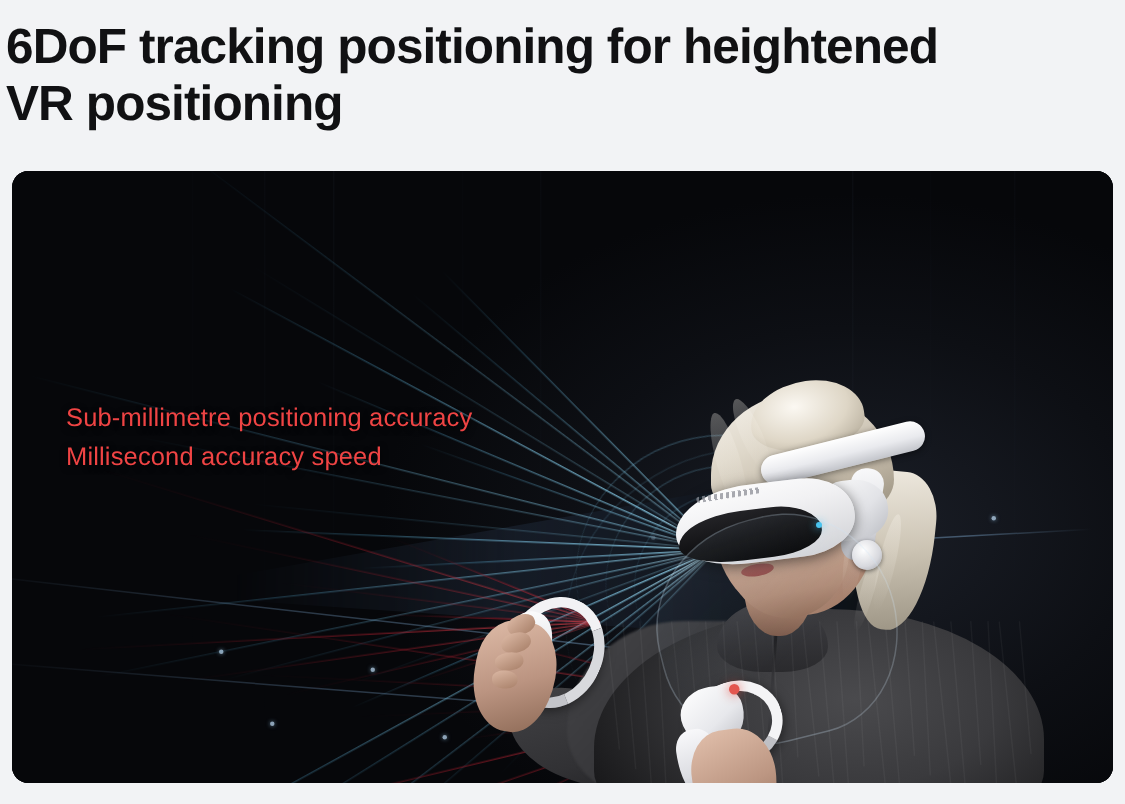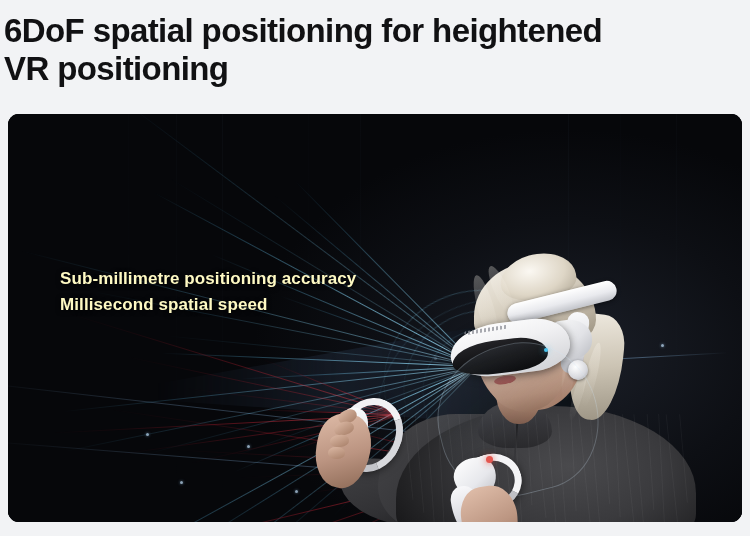--- a/index.html
+++ b/index.html
@@ -280,33 +280,32 @@
   .forearmR {
     position:absolute; left:482px; top:396px; width:130px; height:70px;
     background:linear-gradient(118deg,#3e3e41 0%, #313134 55%, #1c1c1e 100%);
     border-radius:40% 46% 30% 30%/46% 52% 42% 40%;
     transform:rotate(-14deg);
   }
 
   
   .headline {
     position:absolute; left:36px; top:152px; width:420px;
-    color:#fef9c3; font-size:17px; font-weight:bold; line-height:26px;
+    color:#ef4444; font-size:17px; font-weight:normal; line-height:26px;
     letter-spacing:.1px;
     text-shadow:0 1px 5px rgba(0,0,0,.85);
-    margin-left:16px;
   }
 </style>
 </head>
 <body>
 
 <div class="page">
 
   <h1 class="heading">
-    <span>6DoF spatial positioning for heightened</span>
+    <span>6DoF tracking positioning for heightened</span>
     <span class="l2">VR positioning</span>
   </h1>
 
   <div class="banner">
     <div class="bg-base"></div>
 
     <div class="grid-v" id="gridv">
         <i style="left: 120px; opacity: 0.25;"></i>
         <i style="left: 168px; opacity: 0.43;"></i>
         <i style="left: 214px; opacity: 0.61;"></i>
@@ -459,17 +458,17 @@
 
       <div class="ctrlR-ring"></div>
       <div class="ctrlR-body"></div>
       <div class="ctrlR-grip"></div>
       <div class="ctrlR-led"></div>
       <div class="handR"></div>
     </div>
 
     <div class="headline">
       <div>Sub-millimetre positioning accuracy</div>
-      <div>Millisecond spatial speed</div>
+      <div>Millisecond accuracy speed</div>
     </div>
 
   </div>
 </div>
 
 </body></html>

